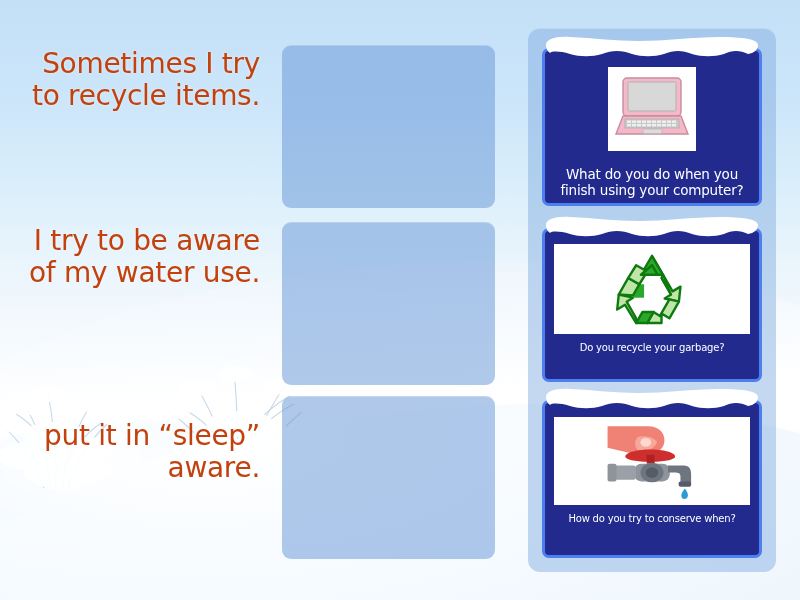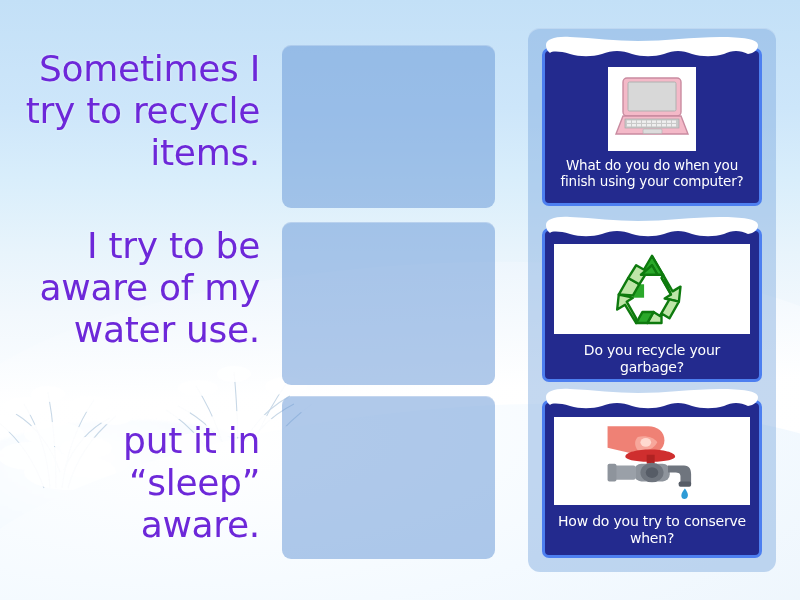--- a/index.html
+++ b/index.html
@@ -78,23 +78,23 @@
     left: 0;
     top: 0;
     width: 272px;
     height: 600px;
   }
   .answer {
     position: absolute;
     right: 12px;
     width: 252px;
     text-align: right;
-    color: #6d28d9;
+    color: #c2410c;
     font-family: "DejaVu Sans", sans-serif;
-    font-size: 36px;
+    font-size: 28px;
     line-height: 1.16;
     font-weight: 400;
     letter-spacing: -0.3px;
     text-shadow: 0 0 3px rgba(255,255,255,.55);
   }
   #answer-0 { top: 48px; }
   #answer-1 { top: 225px; }
   #answer-2 { top: 420px; }
 
   
@@ -174,25 +174,25 @@
   }
   #card-0 .card-image { width: 88px;  height: 84px;  margin-top: 16px; }
   #card-1 .card-image { width: 196px; height: 90px;  margin-top: 13px; }
   #card-2 .card-image { width: 196px; height: 88px;  margin-top: 14px; }
 
   .card-caption {
     color: #ffffff;
     text-align: center;
     font-size: 13.5px;
     line-height: 1.2;
-    padding: 6px 6px 0 6px;
+    padding: 15px 6px 0 6px;
     font-family: "DejaVu Sans", sans-serif;
     letter-spacing: -0.2px;
   }
-  #card-1 .card-caption, #card-2 .card-caption { font-size: 14px; padding-top: 8px; }
+  #card-1 .card-caption, #card-2 .card-caption { font-size: 10px; padding-top: 8px; }
 </style>
 </head>
 <body>
 
 <div id="scene">
   <div class="drift d1"></div>
   <div class="drift d2"></div>
   <div class="drift d3"></div>
   <div class="drift d4"></div>
 

